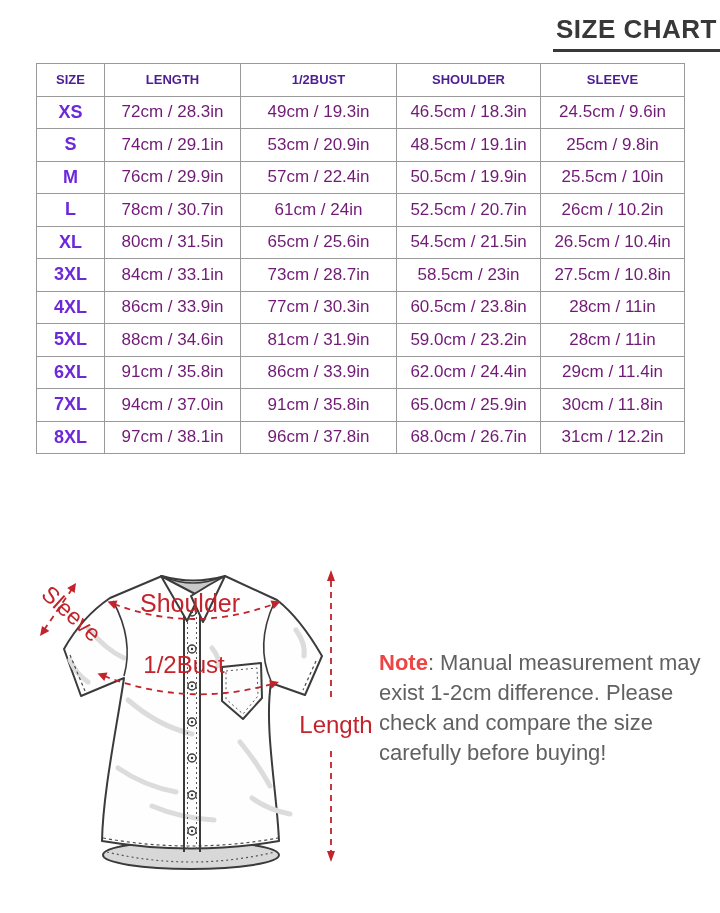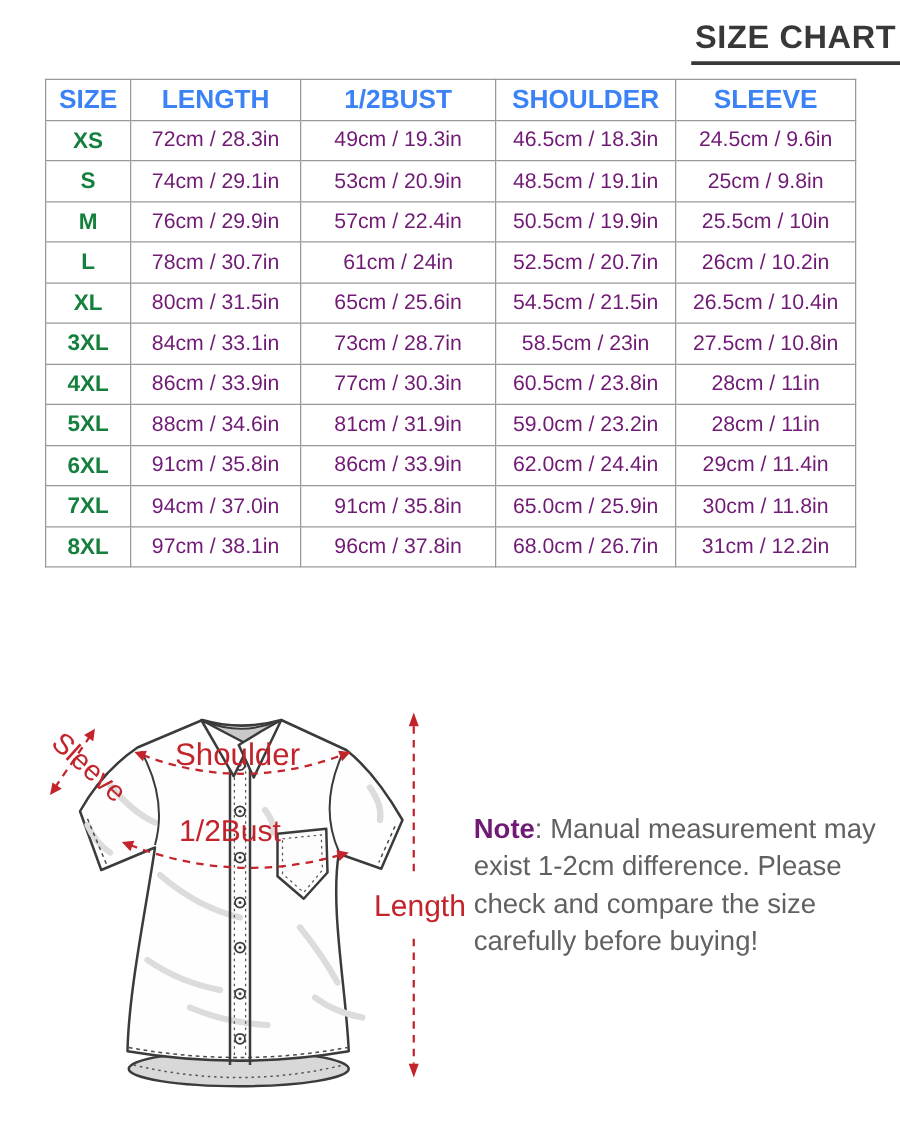--- a/index.html
+++ b/index.html
@@ -13,29 +13,29 @@
     letter-spacing:.5px;border-bottom:3px solid #383838;padding:0 3px 4px 3px;
   }
   table.size-chart{
     position:absolute;left:36px;top:63px;width:648px;
     border-collapse:collapse;table-layout:fixed;
   }
   table.size-chart th, table.size-chart td{
     border:1px solid #999;text-align:center;vertical-align:middle;
     height:31.5px;padding:0;white-space:nowrap;overflow:hidden;
   }
-  table.size-chart th{font-size:21px;font-weight:bold;color:#3b82f6;}
-  table.size-chart td.size{font-size:18px;font-weight:bold;color:#15803d;}
+  table.size-chart th{font-size:13px;font-weight:bold;color:#4c1d95;}
+  table.size-chart td.size{font-size:18px;font-weight:bold;color:#6d28d9;}
   table.size-chart td.val{font-size:17px;color:#701a75;}
   svg.diagram{position:absolute;left:0;top:545px;}
   .note{
     position:absolute;left:379px;top:648px;width:322px;
     font-size:22px;line-height:30px;color:#616161;
   }
-  .note b{color:#701a75;}
+  .note b{color:#ef4444;}
 </style>
 </head>
 <body>
 
 <div class="title-wrap">
   <span>SIZE CHART</span>
 </div>
 
 <table class="size-chart">
   <colgroup>

